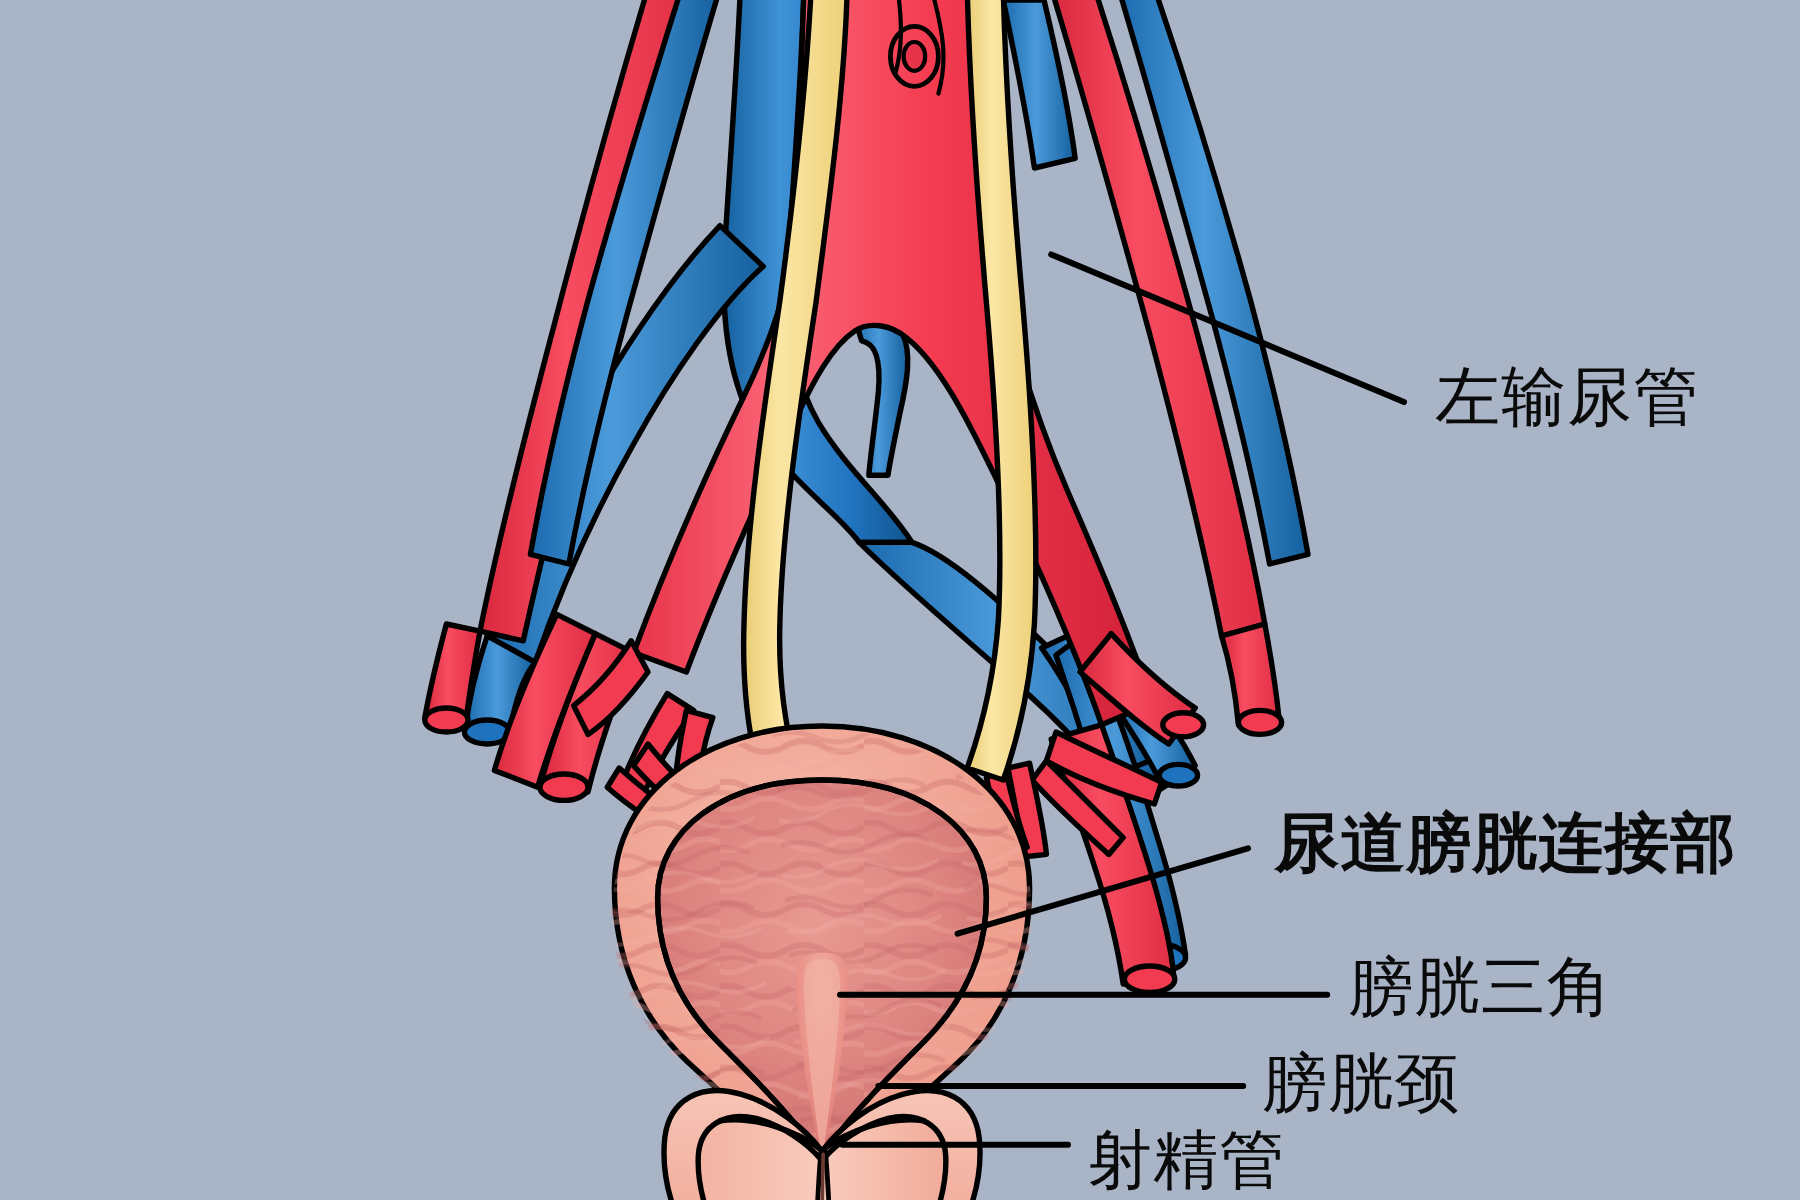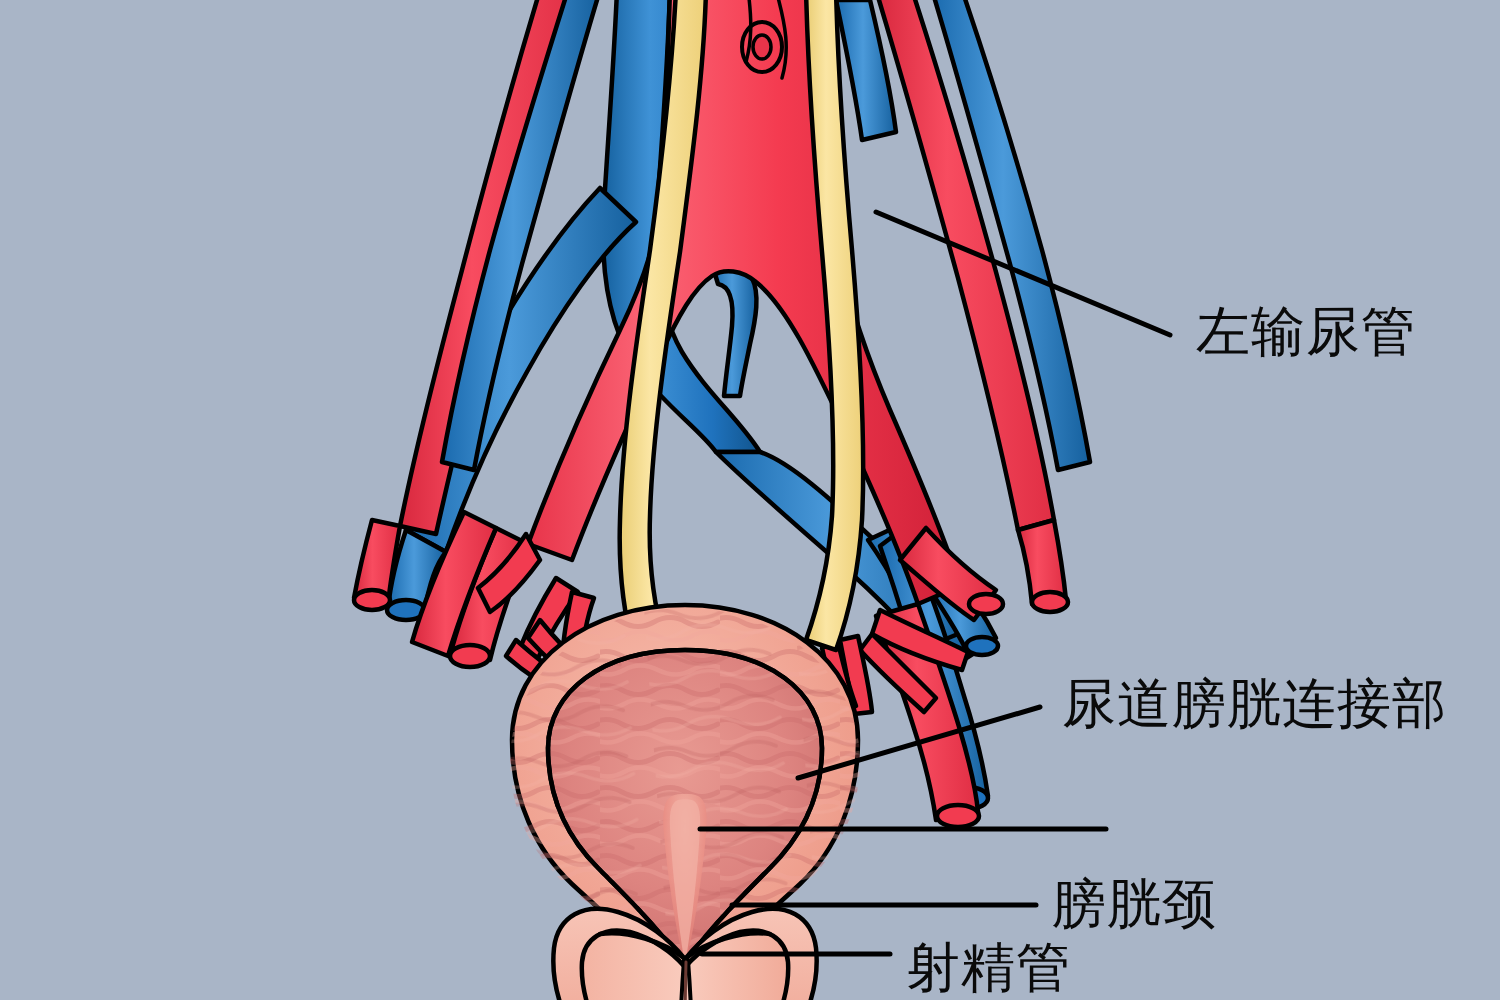--- a/index.html
+++ b/index.html
@@ -348,20 +348,21 @@
       <line x1="876" y1="212" x2="1170" y2="335" stroke="#000000"></line>
       <line x1="798" y1="778" x2="1040" y2="707" stroke="#000000"></line>
       <line x1="700" y1="829" x2="1106" y2="829" stroke="#000000"></line>
       <line x1="732" y1="905" x2="1036" y2="905" stroke="#000000"></line>
       <line x1="702" y1="954" x2="890" y2="954" stroke="#000000"></line>
     </g>
   </svg>
 
   <div class="label-text lt-ureter" style="color: rgb(10, 10, 10);">左输尿管</div>
 
-  <div class="label-text lt-uvj" style="color: rgb(10, 10, 10);">尿道膀胱连接部</div>
-
+  <div class="label-text lt-uvj" style="color: rgb(10, 10, 10); font-weight: bold;">尿道膀胱连接部</div>
+
+  <div class="label-text lt-trigone" style="color: rgb(10, 10, 10);">膀胱三角</div>
 
   <div class="label-text lt-neck" style="color: rgb(10, 10, 10);">膀胱颈</div>
 
   <div class="label-text lt-ejac" style="color: rgb(10, 10, 10);">射精管</div>
 
 </div>
 
 </body></html>

